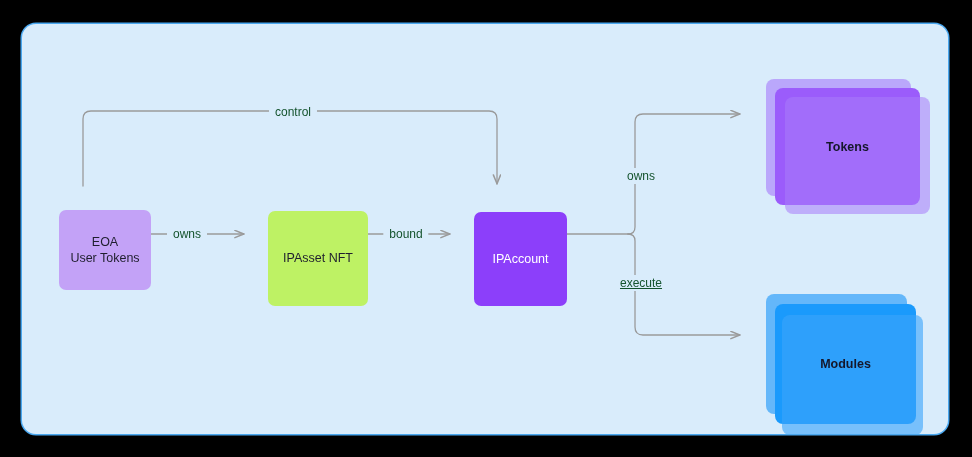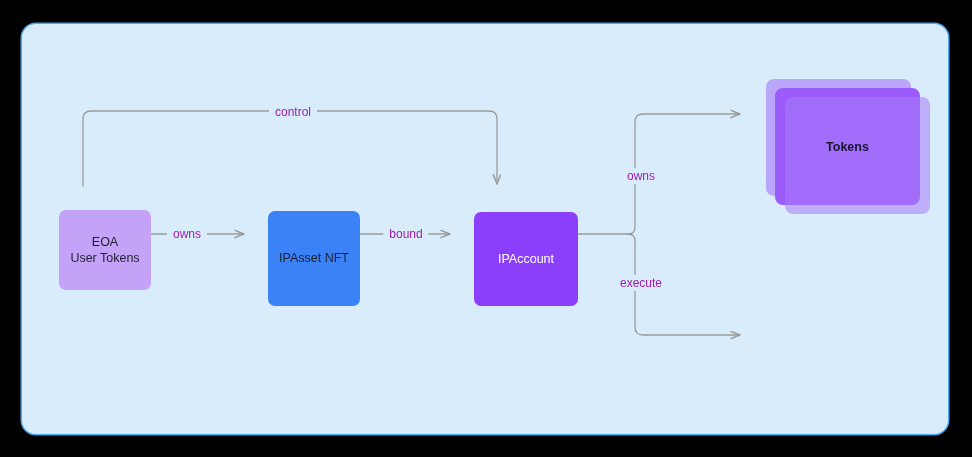--- a/index.html
+++ b/index.html
@@ -58,26 +58,26 @@
   }
   .node .lines { display: block; }
   .node .lines span { display: block; }
 
   #node-eoa {
     left: 37px; top: 186px; width: 92px; height: 80px;
     background: #c3a2f7;
     color: #1f1f2e;
   }
   #node-ipasset {
-    left: 246px; top: 187px; width: 92px; height: 95px;
-    background: #3b82f6;
+    left: 246px; top: 187px; width: 100px; height: 95px;
+    background: #bef264;
     color: #1f1f2e;
   }
   #node-ipaccount {
-    left: 452px; top: 188px; width: 104px; height: 94px;
+    left: 452px; top: 188px; width: 93px; height: 94px;
     background: #8c3ffa;
     color: #ffffff;
   }
 
   
   .stack {
     position: absolute;
   }
   .stack .layer {
     position: absolute;
@@ -105,21 +105,21 @@
   #stack-modules { left: 744px; top: 270px; width: 160px; height: 143px; }
   #stack-modules .l-back  { left: 0px;  top: 0px;  width: 141px; height: 120px; background: rgba(60,165,250,0.75); }
   #stack-modules .l-mid   { left: 9px;  top: 10px; width: 141px; height: 120px; background: #1a9afc; }
   #stack-modules .l-front { left: 16px; top: 21px; width: 141px; height: 120px; background: rgba(60,165,250,0.62); }
   #stack-modules .label   { left: 9px;  top: 10px; width: 141px; height: 120px; }
 
   
   .edge-label {
     position: absolute;
     font-size: 12px;
-    color: #a21caf;
+    color: #14532d;
     background: #d9ecfb;
     padding: 1px 6px;
     white-space: nowrap;
     transform: translate(-50%, -50%);
   }
 </style>
 </head>
 <body>
 
 <div id="canvas">
@@ -167,25 +167,31 @@
       </span>
     </div>
 
     <div class="stack" id="stack-tokens">
       <div class="layer l-back"></div>
       <div class="layer l-mid"></div>
       <div class="layer l-front"></div>
       <div class="label">Tokens</div>
     </div>
 
+    <div class="stack" id="stack-modules">
+      <div class="layer l-back"></div>
+      <div class="layer l-mid"></div>
+      <div class="layer l-front"></div>
+      <div class="label">Modules</div>
+    </div>
 
     <div class="edge-label" style="left:165px; top:210px;">owns</div>
 
     <div class="edge-label" style="left:384px; top:210px;">bound</div>
 
     <div class="edge-label" style="left:271px; top:88px;">control</div>
 
     <div class="edge-label" style="left:619px; top:152px;">owns</div>
 
-    <div class="edge-label" style="left:619px; top:259px;">execute</div>
+    <div class="edge-label" style="left:619px; top:259px;text-decoration:underline;">execute</div>
 
   </div>
 </div>
 
 </body></html>

